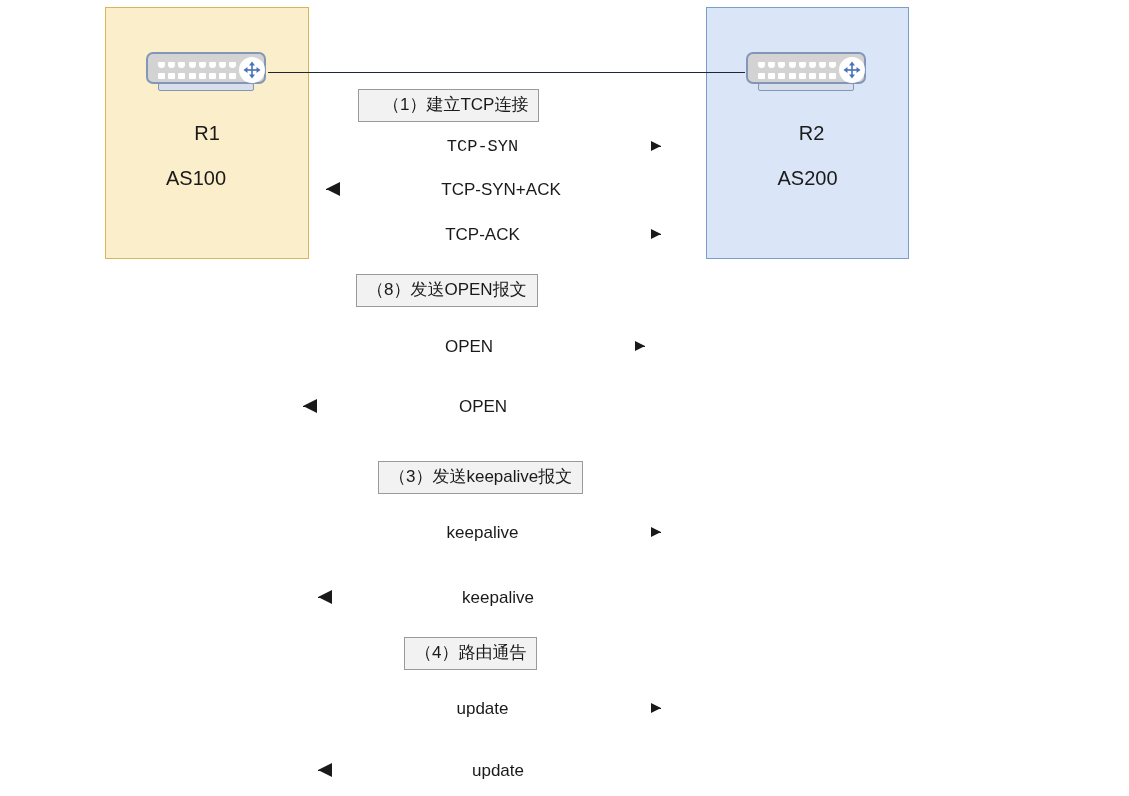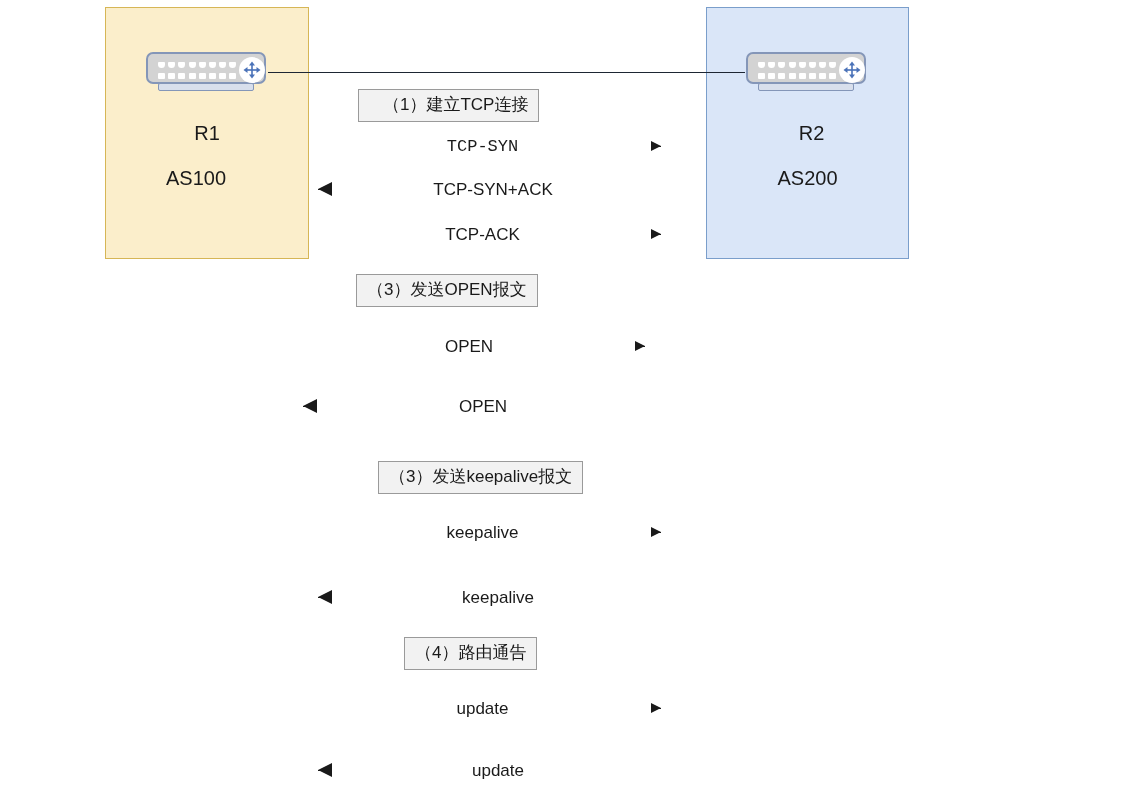--- a/index.html
+++ b/index.html
@@ -302,33 +302,33 @@
   <div id="link-line"></div>
 
   <div class="stage-label" style="left:358px; top:89px;padding-left:24px;">（1）建立TCP连接</div>
 
   <div class="msg" style="left:314px; top:135px; width:347px;font-family:Liberation Mono, monospace;">
     <div class="seg left" style="width:347px;"></div>
     <div class="head to-right"></div>
     <div class="cap" style="left:0; width:333px;">TCP-SYN</div>
   </div>
 
-  <div class="msg" style="left:318px; top:178px; width:332px;">
+  <div class="msg" style="left:326px; top:178px; width:332px;">
     <div class="seg left" style="width:332px;"></div>
     <div class="head to-left"></div>
     <div class="cap" style="left:14px; width:318px;">TCP-SYN+ACK</div>
   </div>
 
   <div class="msg" style="left:314px; top:223px; width:347px;">
     <div class="seg left" style="width:347px;"></div>
     <div class="head to-right"></div>
     <div class="cap" style="left:0; width:333px;">TCP-ACK</div>
   </div>
 
-  <div class="stage-label" style="left:356px; top:274px;">（3）发送OPEN报文</div>
+  <div class="stage-label" style="left:356px; top:274px;">（8）发送OPEN报文</div>
 
   <div class="msg" style="left:303px; top:335px; width:342px;">
     <div class="seg left" style="width:342px;"></div>
     <div class="head to-right"></div>
     <div class="cap" style="left:0; width:328px;">OPEN</div>
   </div>
 
   <div class="msg" style="left:303px; top:395px; width:342px;">
     <div class="seg left" style="width:342px;"></div>
     <div class="head to-left"></div>

